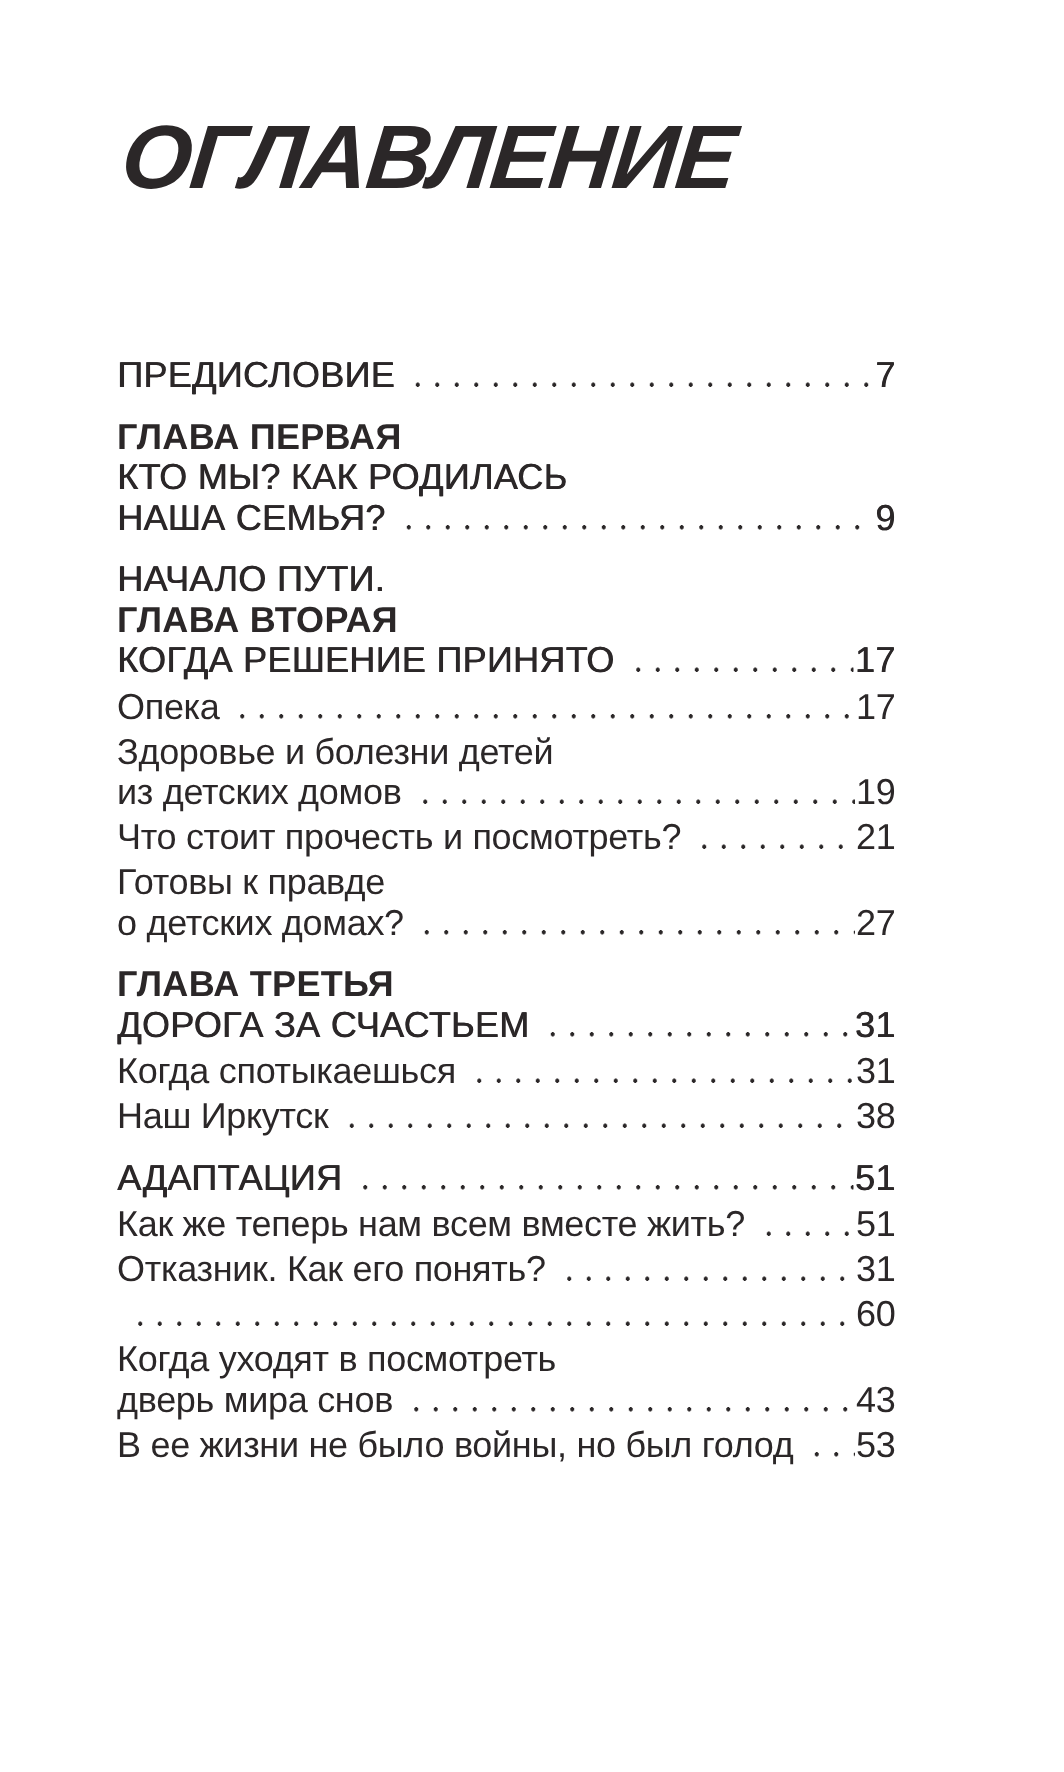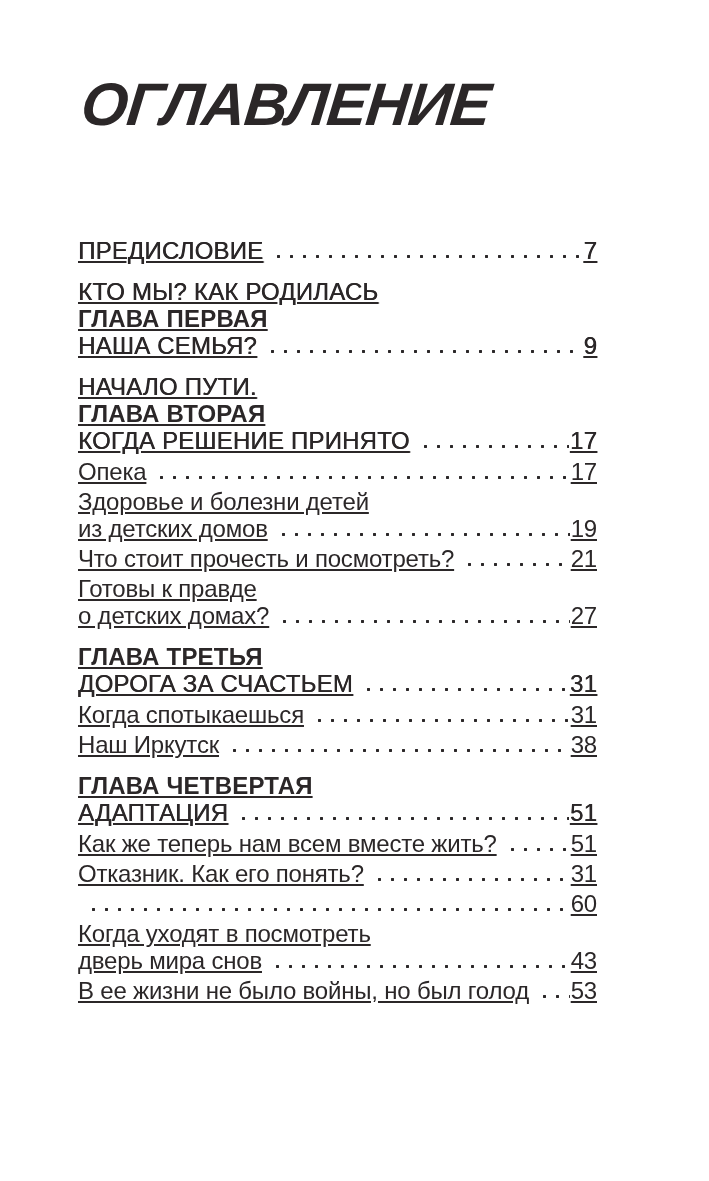--- a/index.html
+++ b/index.html
@@ -23,21 +23,21 @@
     margin: 12px 0 0 0;
     font-size: 60px;
     line-height: 1.15;
     font-weight: bold;
     font-style: italic;
     letter-spacing: -1px;
     transform: skewX(-6deg);
     transform-origin: left bottom;
     white-space: nowrap;
   }
-  .toc { margin-top: 98px; text-decoration: underline; }
+  .toc { margin-top: 98px; }
   .entry {
     font-size: 24px;
     line-height: 27px;
     margin: 3px 0;
     letter-spacing: -0.2px;
   }
   .entry.chapter, .entry.section { margin-top: 14px; margin-bottom: 4px; }
   .entry:first-child { margin-top: 0; }
   .line { display: flex; align-items: baseline; }
   .chapter-label {
@@ -72,24 +72,24 @@
   <h1 class="title">ОГЛАВЛЕНИЕ</h1>
   <main class="toc">
       <div class="entry section">
         <div class="line">
           <span class="text">ПРЕДИСЛОВИЕ</span>
           <span class="dots"></span>
           <span class="pagenum">7</span>
         </div>
       </div>
       <div class="entry chapter">
+        <div class="line chapter-label">ГЛАВА ПЕРВАЯ</div>
         <div class="line">
           <span class="text">КТО МЫ? КАК РОДИЛАСЬ</span>
         </div>
-        <div class="line chapter-label">ГЛАВА ПЕРВАЯ</div>
         <div class="line">
           <span class="text">НАША СЕМЬЯ?</span>
           <span class="dots"></span>
           <span class="pagenum">9</span>
         </div>
       </div>
       <div class="entry chapter">
         <div class="line">
           <span class="text">НАЧАЛО ПУТИ.</span>
         </div>
@@ -150,21 +150,20 @@
         </div>
       </div>
       <div class="entry sub">
         <div class="line">
           <span class="text">Наш Иркутск</span>
           <span class="dots"></span>
           <span class="pagenum">38</span>
         </div>
       </div>
       <div class="entry chapter">
-        <div class="line chapter-label">ГЛАВА ЧЕТВЕРТАЯ</div>
         <div class="line">
           <span class="text">АДАПТАЦИЯ</span>
           <span class="dots"></span>
           <span class="pagenum">51</span>
         </div>
       </div>
       <div class="entry sub">
         <div class="line">
           <span class="text">Как же теперь нам всем вместе жить?</span>
           <span class="dots"></span>

